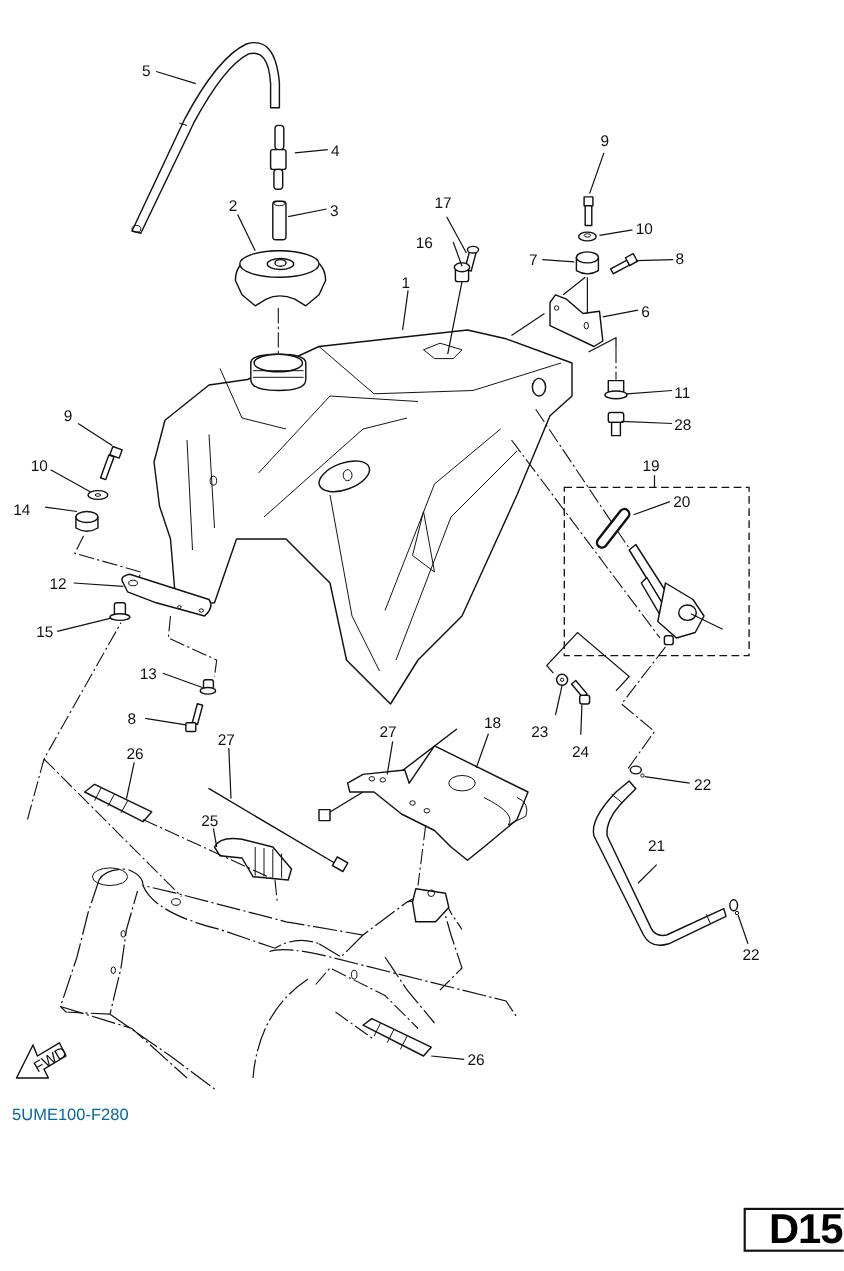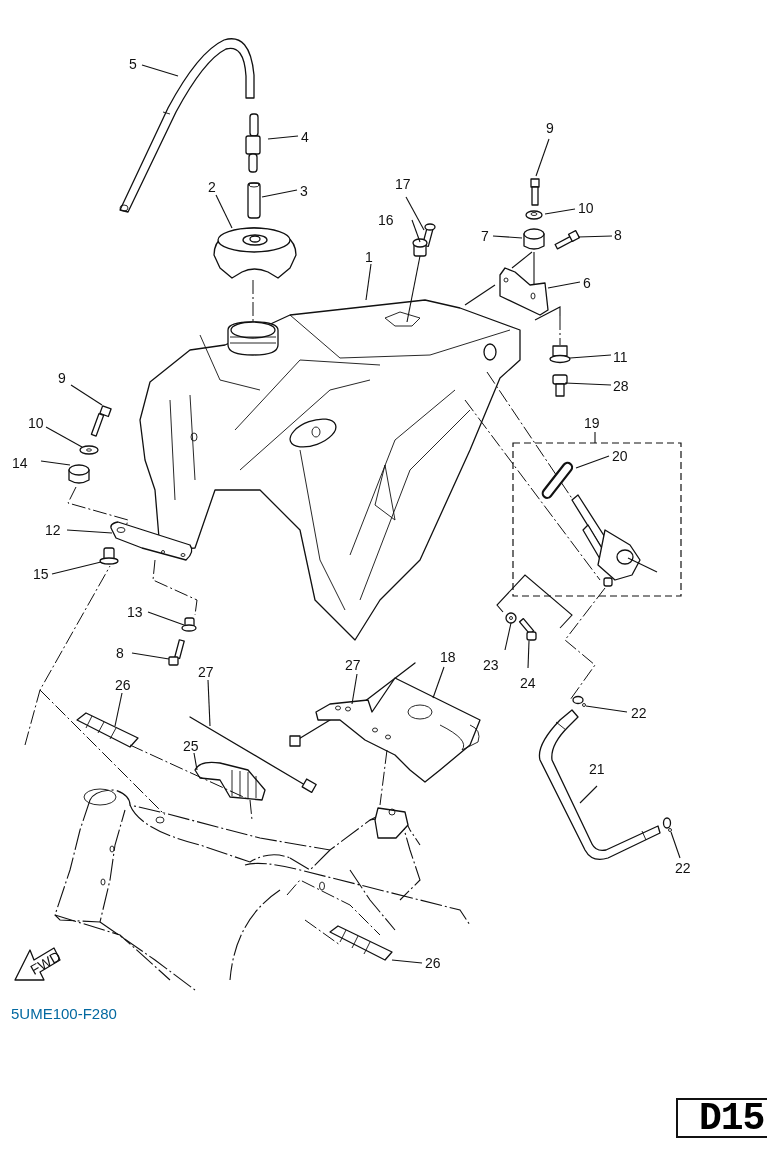--- a/index.html
+++ b/index.html
@@ -7,21 +7,21 @@
   #diagram{position:absolute;left:0;top:0;width:767px;height:1155px;}
   .part{fill:#fff;stroke:#111;stroke-width:1.3;stroke-linejoin:round;stroke-linecap:round;}
   .line{fill:none;stroke:#111;stroke-width:1.1;}
   .thin{fill:none;stroke:#111;stroke-width:0.9;}
   .dash{fill:none;stroke:#111;stroke-width:1;stroke-dasharray:14 3 2 3;}
   .box{fill:none;stroke:#111;stroke-width:1.2;stroke-dasharray:7 4;}
   .frame{fill:none;stroke:#111;stroke-width:1.1;stroke-dasharray:22 3 2 3;}
   .lbl{font-family:"Liberation Sans",sans-serif;font-size:14px;fill:#111;}
   .code{position:absolute;left:11px;top:989px;font-size:15px;color:#0369a1;margin-top:16px;}
   .pagebox{position:absolute;left:676px;top:1098px;width:110px;height:40px;border:2px solid #111;box-sizing:border-box;background:#fff;}
-  .pagebox span{position:absolute;left:21px;top:-3px;font-size:38px;font-weight:bold;color:#000;letter-spacing:-1px;font-family:Liberation Mono, monospace;}
+  .pagebox span{position:absolute;left:21px;top:-3px;font-size:38px;font-weight:bold;color:#000;letter-spacing:-1px;}
 </style>
 </head>
 <body>
 
 <svg id="diagram" viewBox="0 0 767 1155" xmlns="http://www.w3.org/2000/svg">
 
   <g>
     <path class="part" d="M120,210 L168,108 Q198,52 224,40 Q250,32 254,75 L254,98 L246,98 L246,76 Q244,44 226,49 Q204,60 176,112 L128,212 Z"></path>
     <line class="thin" x1="163" y1="112" x2="170" y2="114"></line>
     <ellipse class="thin" cx="124" cy="208" rx="4" ry="3"></ellipse>

